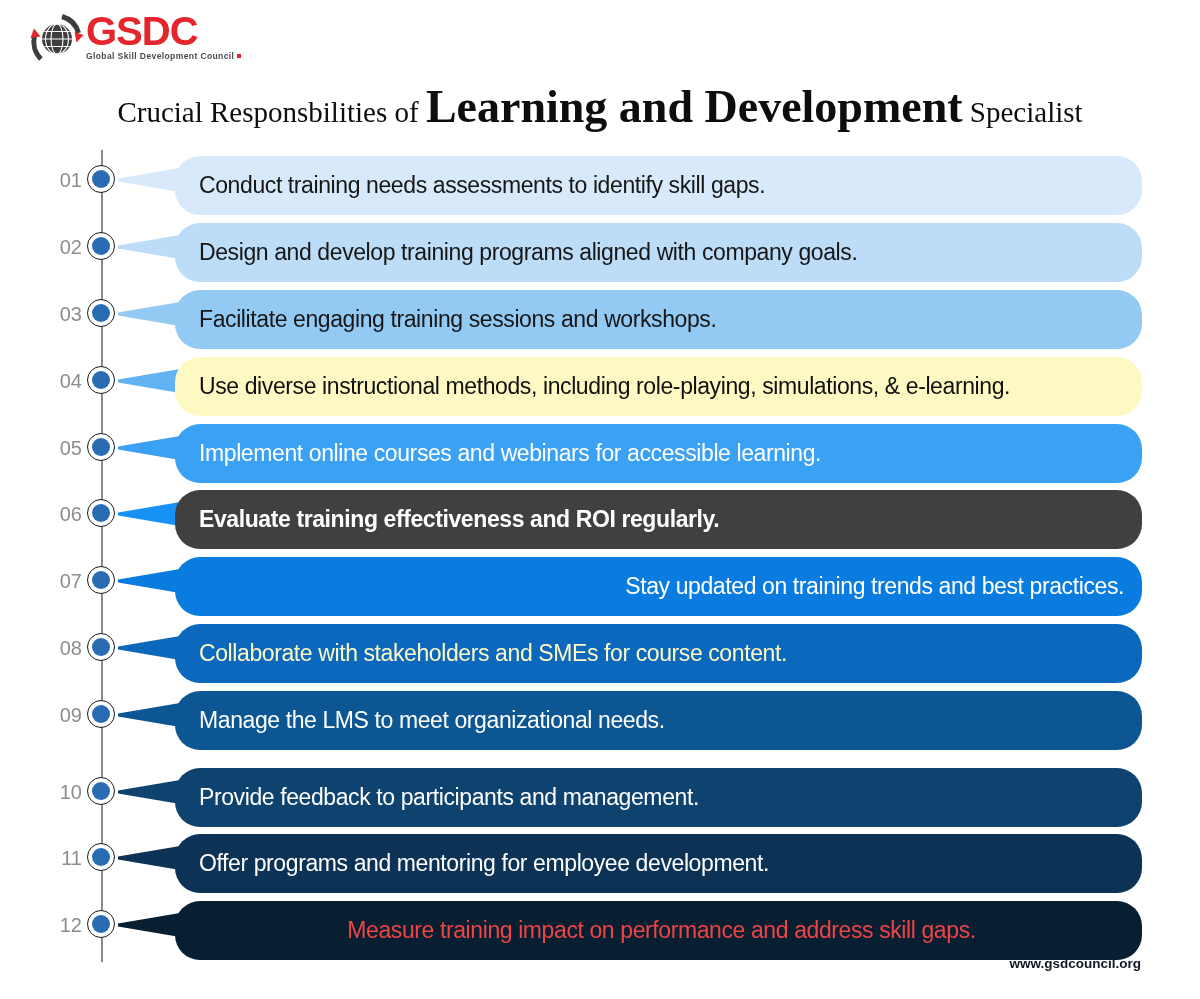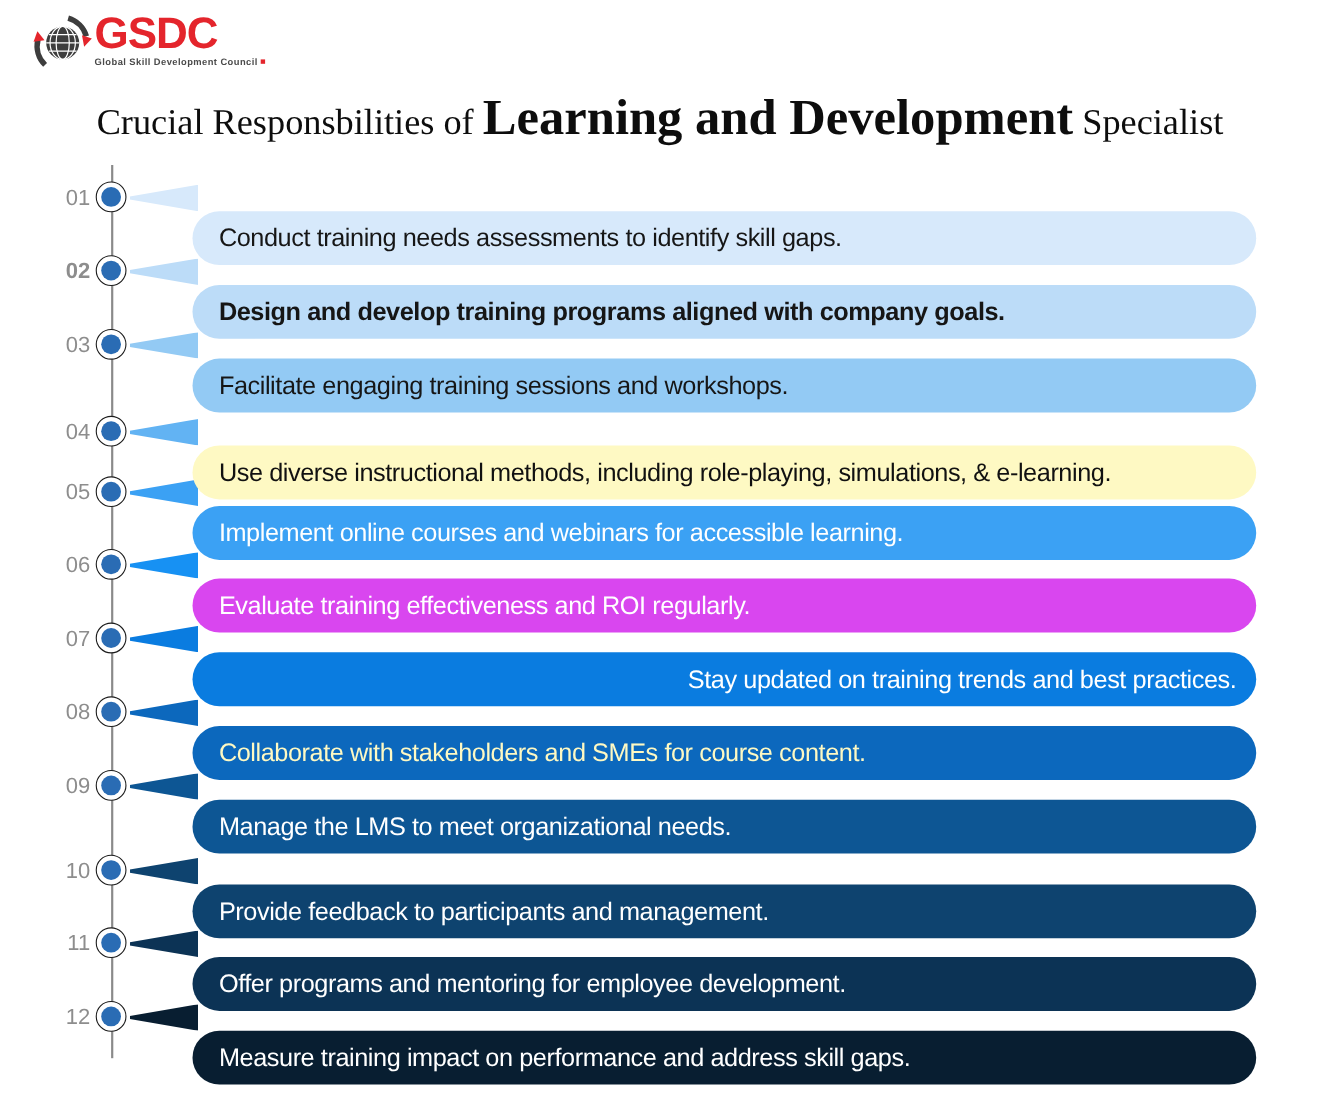--- a/index.html
+++ b/index.html
@@ -21,21 +21,21 @@
   .logo-tagline{
     font-size:8.5px;font-weight:bold;color:#4a4a4a;letter-spacing:0.4px;white-space:nowrap;
   }
   .red-sq{width:4px;height:4px;background:#e4252c;margin-left:3px;display:inline-block;}
 
   
   .title{
     position:absolute;top:80px;left:0;width:100%;text-align:center;
     font-family:"Liberation Serif",serif;color:#0d0d0d;white-space:nowrap;
   }
-  .title .t-reg{font-size:33px;}
+  .title .t-reg{font-size:29px;}
   .title .t-bold{font-size:46px;font-weight:bold;}
 
   
   .vline{
     position:absolute;left:100.5px;top:150px;width:2px;height:812px;
     background:#8a8a8a;z-index:1;
   }
   .row{position:absolute;left:0;width:1200px;height:50px;}
   .row-number{
     position:absolute;left:40px;top:14px;width:42px;text-align:right;
@@ -45,23 +45,23 @@
     position:absolute;left:87px;top:10px;width:26px;height:26px;
     border:1.5px solid #1b1b1b;border-radius:50%;background:#ffffff;
     display:flex;align-items:center;justify-content:center;z-index:2;
   }
   .node-dot{width:18px;height:18px;border-radius:50%;}
   .tail{
     position:absolute;left:118px;top:13px;width:62px;height:24px;
     clip-path:polygon(0 44%,100% 0,100% 100%,0 56%);z-index:3;
   }
   .bubble{
-    position:absolute;left:175px;top:0.5px;width:967px;height:49px;
+    position:absolute;left:175px;top:0.5px;width:967px;height:59px;
     border-radius:25px;display:flex;align-items:center;
-    padding:0 18px 0 24px;box-sizing:border-box;z-index:4;margin-top:36px;
+    padding:0 18px 0 24px;box-sizing:border-box;z-index:4;
   }
   .bubble-text{
     font-size:23px;letter-spacing:-0.4px;white-space:nowrap;line-height:49px;
   }
 
   
   .footer-link{
     position:absolute;right:59px;top:956px;font-size:13.5px;font-weight:bold;
     color:#101826;text-decoration:none;
   }
@@ -104,21 +104,21 @@
     <span class="row-number">01</span>
     <span class="node">
       <span class="node-dot" style="background: rgb(42, 108, 180);"></span>
     </span>
     <span class="tail" style="background: rgb(215, 233, 251);"></span>
     <div class="bubble" style="background: rgb(215, 233, 251); color: rgb(22, 22, 22);">
       <span class="bubble-text">Conduct training needs assessments to identify skill gaps.</span>
     </div>
   </div>
 
-  <div class="row" style="top: 222px; font-weight: bold;">
+  <div class="row" style="top: 222px;">
     <span class="row-number">02</span>
     <span class="node">
       <span class="node-dot" style="background: rgb(42, 108, 180);"></span>
     </span>
     <span class="tail" style="background: rgb(188, 220, 248);"></span>
     <div class="bubble" style="background: rgb(188, 220, 248); color: rgb(22, 22, 22);">
       <span class="bubble-text">Design and develop training programs aligned with company goals.</span>
     </div>
   </div>
 
@@ -126,21 +126,21 @@
     <span class="row-number">03</span>
     <span class="node">
       <span class="node-dot" style="background: rgb(42, 108, 180);"></span>
     </span>
     <span class="tail" style="background: rgb(147, 202, 244);"></span>
     <div class="bubble" style="background: rgb(147, 202, 244); color: rgb(22, 22, 22);">
       <span class="bubble-text">Facilitate engaging training sessions and workshops.</span>
     </div>
   </div>
 
-  <div class="row" style="top: 368px;">
+  <div class="row" style="top: 356px;">
     <span class="row-number">04</span>
     <span class="node">
       <span class="node-dot" style="background: rgb(42, 108, 180);"></span>
     </span>
     <span class="tail" style="background: rgb(98, 179, 243);"></span>
     <div class="bubble" style="background: #fef9c3; color: rgb(17, 17, 17);">
       <span class="bubble-text">Use diverse instructional methods, including role-playing, simulations, &amp; e-learning.</span>
     </div>
   </div>
 
@@ -154,21 +154,21 @@
       <span class="bubble-text">Implement online courses and webinars for accessible learning.</span>
     </div>
   </div>
 
   <div class="row" style="top: 489px;">
     <span class="row-number">06</span>
     <span class="node">
       <span class="node-dot" style="background: rgb(42, 108, 180);"></span>
     </span>
     <span class="tail" style="background: rgb(23, 145, 243);"></span>
-    <div class="bubble" style="background: #d946ef; color: rgb(255, 255, 255);">
+    <div class="bubble" style="background: #404040; color: rgb(255, 255, 255); font-weight: bold;">
       <span class="bubble-text">Evaluate training effectiveness and ROI regularly.</span>
     </div>
   </div>
 
   <div class="row" style="top: 556px;">
     <span class="row-number">07</span>
     <span class="node">
       <span class="node-dot" style="background: rgb(42, 108, 180);"></span>
     </span>
     <span class="tail" style="background: rgb(10, 124, 224);"></span>
@@ -220,20 +220,20 @@
       <span class="bubble-text">Offer programs and mentoring for employee development.</span>
     </div>
   </div>
 
   <div class="row" style="top: 900px;">
     <span class="row-number">12</span>
     <span class="node">
       <span class="node-dot" style="background: rgb(42, 108, 180);"></span>
     </span>
     <span class="tail" style="background: rgb(8, 30, 49);"></span>
-    <div class="bubble" style="background: rgb(8, 30, 49); color: #ffffff;">
+    <div class="bubble" style="background: rgb(8, 30, 49); color: #ef4444; justify-content: center;">
       <span class="bubble-text">Measure training impact on performance and address skill gaps.</span>
     </div>
   </div>
 </div>
 
   <a class="footer-link">www.gsdcouncil.org</a>
 </div>
 
 </body></html>

